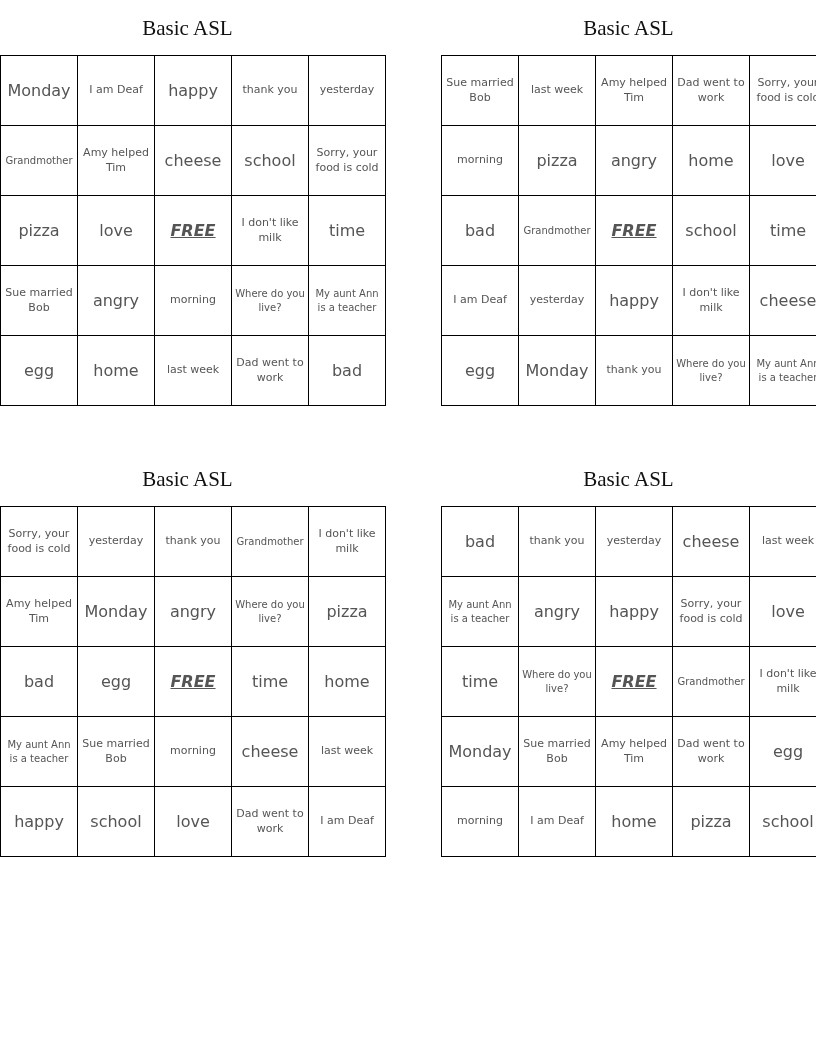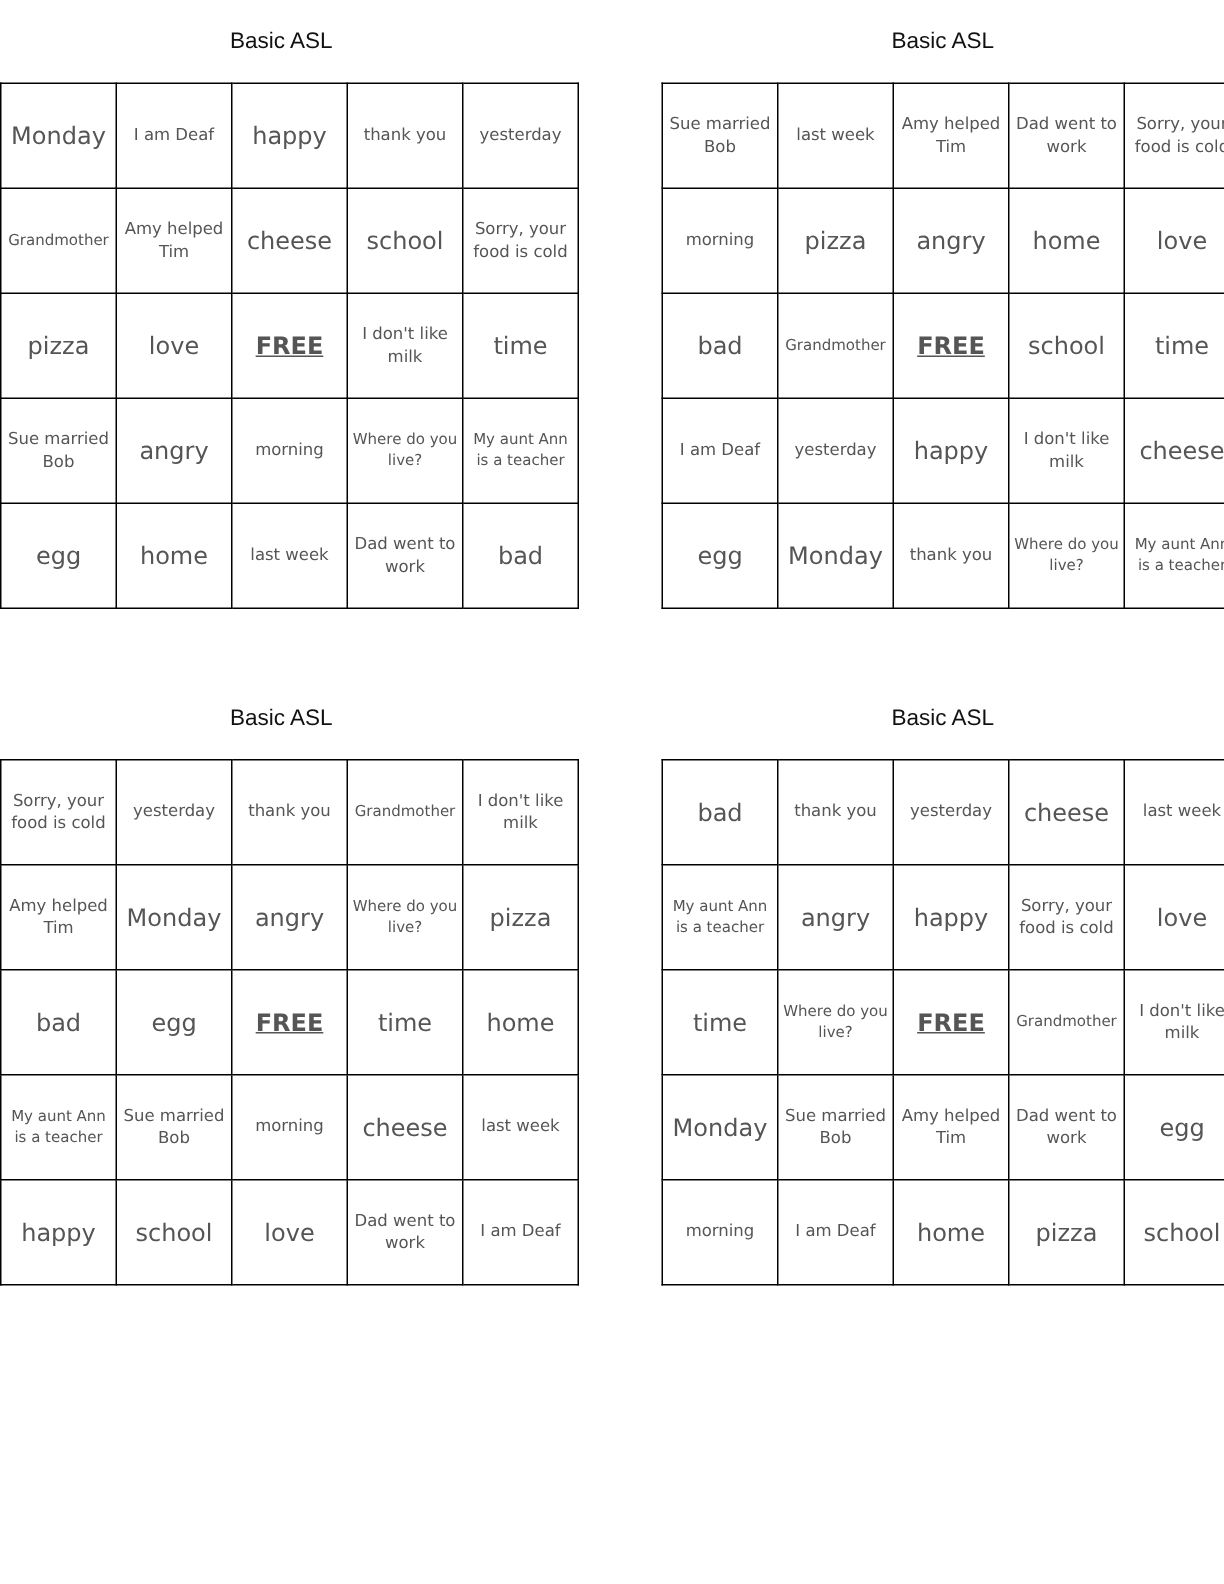--- a/index.html
+++ b/index.html
@@ -15,23 +15,23 @@
       font-family: "DejaVu Sans", "Liberation Sans", sans-serif;
     }
     .card {
       position: absolute;
       width: 375px;
     }
     .card-title {
       height: 55px;
       line-height: 56px;
       text-align: center;
-      font-size: 15px;
+      font-size: 21px;
       color: #111111;
-      font-family: Liberation Sans, sans-serif;
+      font-family: Liberation Serif, serif;
     }
     table.grid {
       border-collapse: collapse;
       table-layout: fixed;
       width: 375px;
     }
     table.grid td {
       border: 1px solid #000000;
       width: 74px;
       height: 69px;
@@ -42,20 +42,21 @@
       overflow: hidden;
       line-height: 1.35;
     }
     td.sz-l { font-size: 16px; }
     td.sz-s { font-size: 11px; }
     td.sz-xs { font-size: 10px; }
     td.free {
       font-size: 16px;
       font-weight: bold;
       text-decoration: underline;
+      font-style: italic;
     }
   </style>
 </head>
 <body>
 
 <div id="page">
     <div class="card" style="left: 0px; top: 0px;">
       <div class="card-title">Basic ASL</div>
       <table class="grid">
         <tbody>

